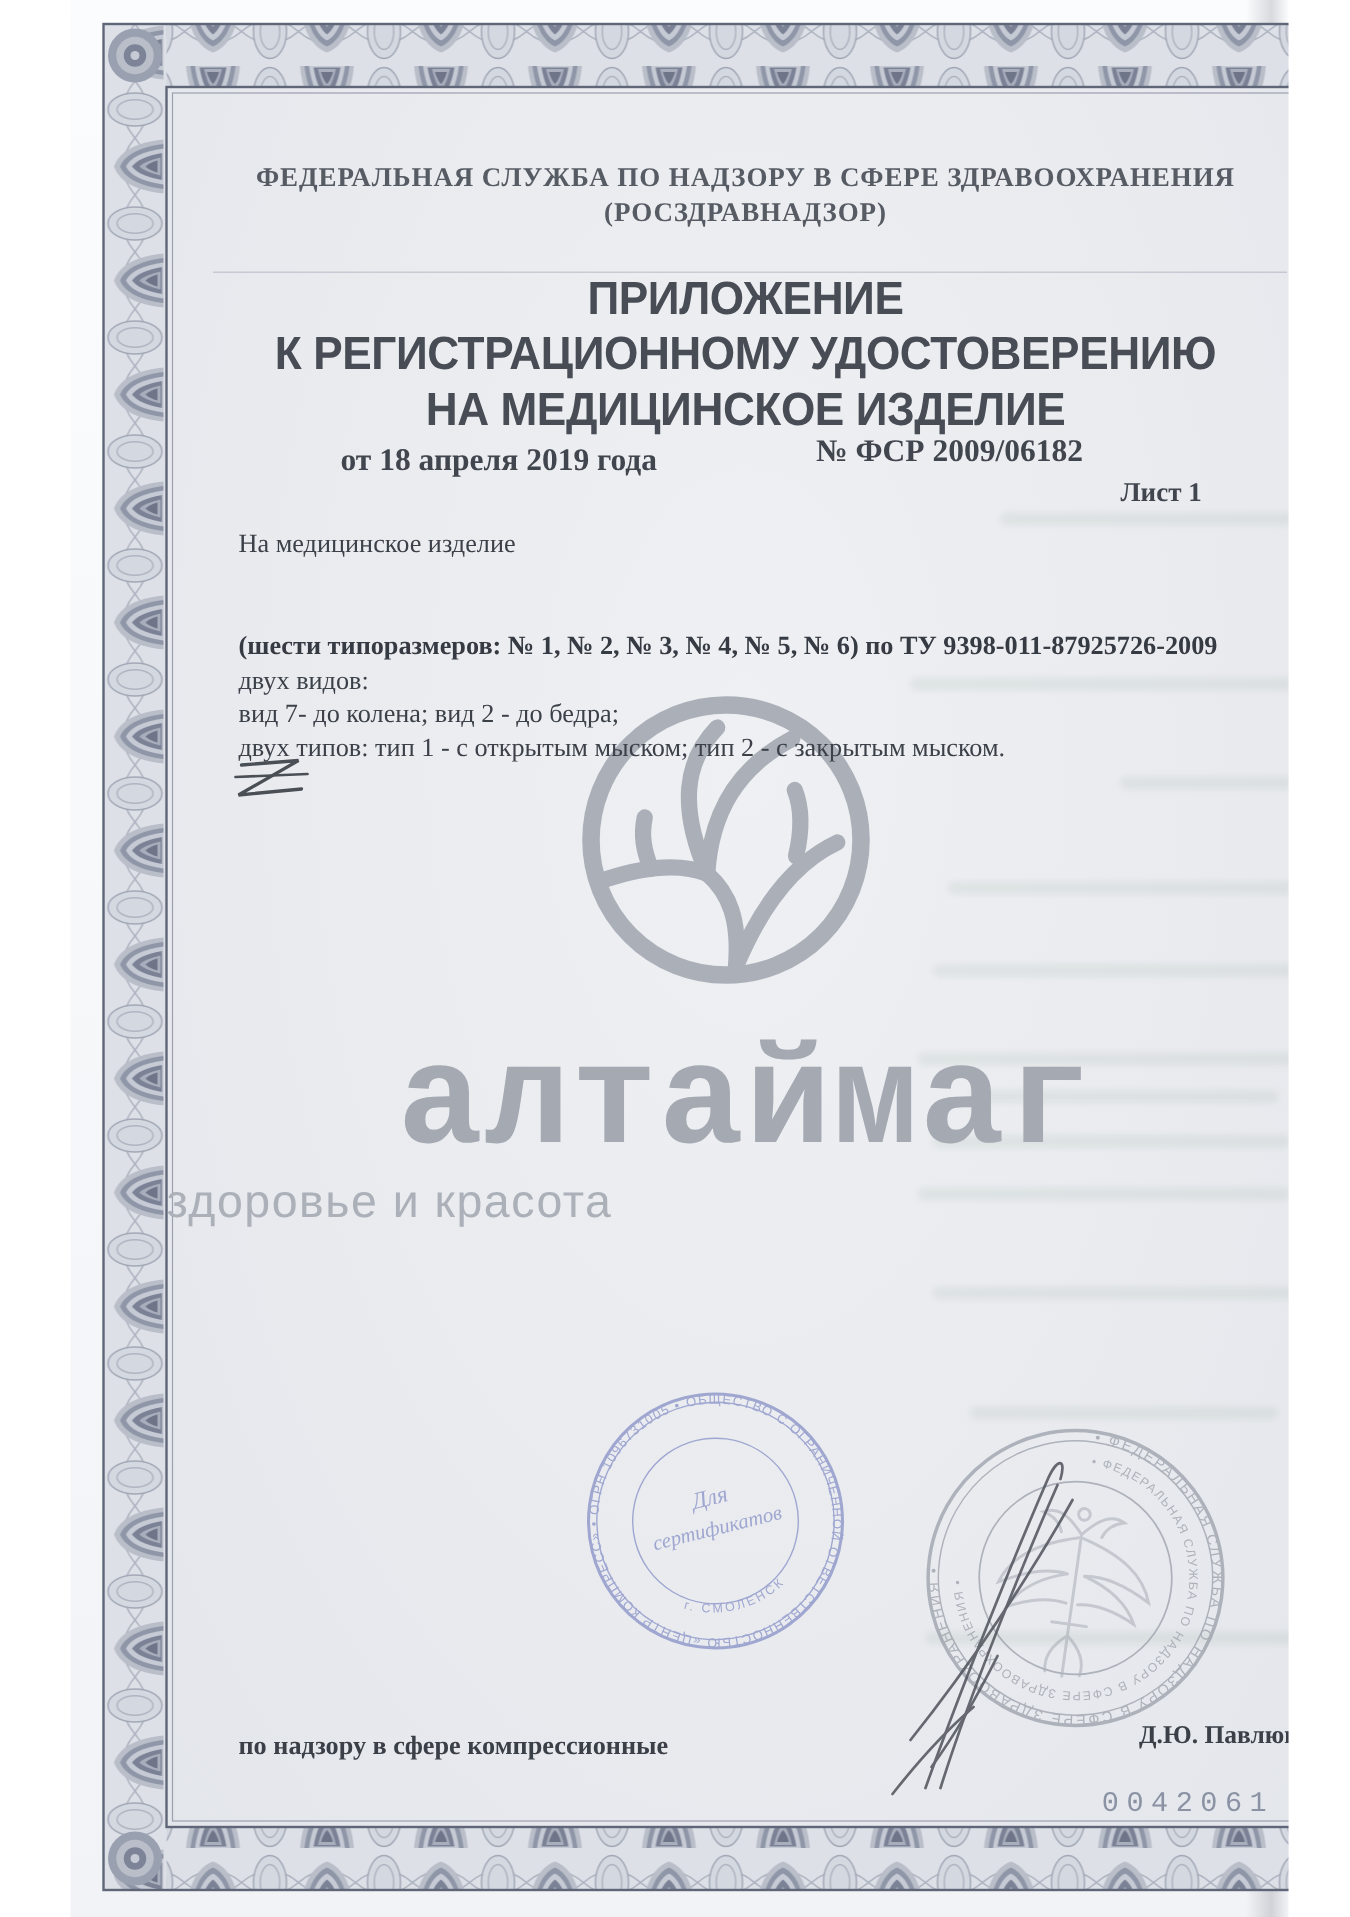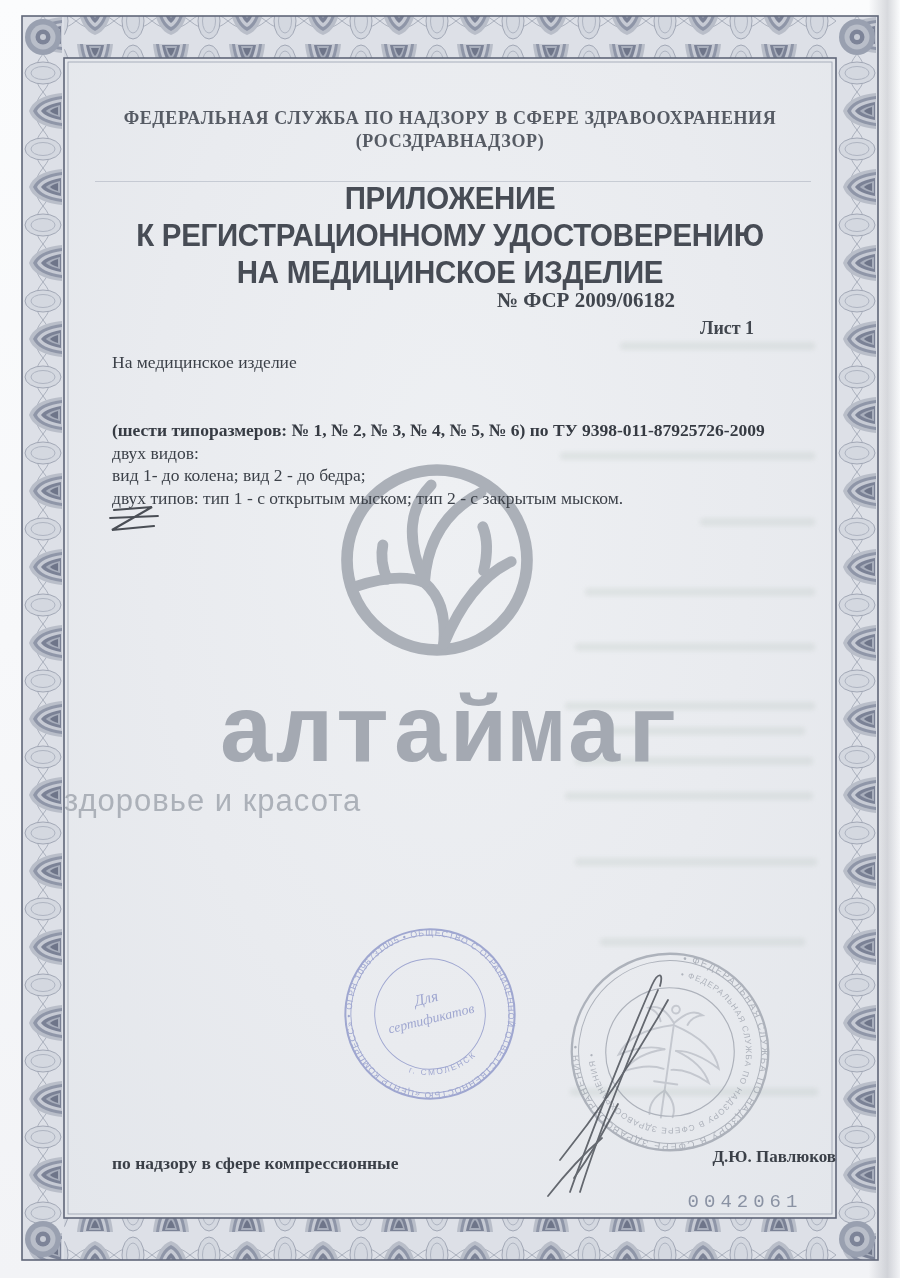--- a/index.html
+++ b/index.html
@@ -1,21 +1,22 @@
 <!DOCTYPE html>
 <html><head>
 <meta charset="utf-8">
 <style>
   html,body{margin:0;padding:0;background:#ffffff;}
   #page{
-    position:relative;width:900px;height:1278px;overflow:hidden;
+    position:relative;width:812px;height:1278px;overflow:hidden;
     background:
       linear-gradient(90deg, rgba(0,0,0,0) 0%, rgba(0,0,0,0) 96.5%, rgba(90,95,110,.22) 98.6%, rgba(0,0,0,0) 100%),
       linear-gradient(180deg, #fbfcfd 0%, #f7f8fa 50%, #f2f3f6 100%);
     font-family:"Liberation Serif", serif;
+    margin-left:47px;
   }
   .abs{position:absolute;}
   .paper{
     left:64px;top:58px;width:772px;height:1160px;
     background:radial-gradient(ellipse at 50% 38%, #eef0f3 0%, #e9ebef 55%, #e3e6eb 100%);
   }
   .mono{font-family:"Liberation Mono","DejaVu Sans Mono", monospace;}
   .header-line{left:64px;width:772px;text-align:center;color:#565b64;letter-spacing:.6px;font-weight:600;}
   .hdr1{top:108px;font-size:18px;}
   .hdr2{top:131px;font-size:18px;}
@@ -143,27 +144,28 @@
   </svg>
 
   <div class="abs header-line hdr1">ФЕДЕРАЛЬНАЯ СЛУЖБА ПО НАДЗОРУ В СФЕРЕ ЗДРАВООХРАНЕНИЯ</div>
   <div class="abs header-line hdr2">(РОСЗДРАВНАДЗОР)</div>
   <div class="abs divider"></div>
 
   <div class="abs title-line ttl1">ПРИЛОЖЕНИЕ</div>
   <div class="abs title-line ttl2">К РЕГИСТРАЦИОННОМУ УДОСТОВЕРЕНИЮ</div>
   <div class="abs title-line ttl3">НА МЕДИЦИНСКОЕ ИЗДЕЛИЕ</div>
 
+  <div class="abs meta date">от  18 апреля 2019 года</div>
   <div class="abs meta number">№  ФСР 2009/06182</div>
   <div class="abs meta sheet">Лист 1</div>
 
   <div class="abs bodytxt line0">На медицинское изделие</div>
   <div class="abs bodytxt b line3">(шести типоразмеров: № 1, № 2, № 3, № 4, № 5, № 6) по ТУ 9398-011-87925726-2009</div>
   <div class="abs bodytxt line4">двух видов:</div>
-  <div class="abs bodytxt line5">вид 1- до колена; вид 2 - до бедра;</div>
+  <div class="abs bodytxt line5">вид 7- до колена; вид 2 - до бедра;</div>
   <div class="abs bodytxt line6">двух типов: тип 1 - с открытым мыском; тип 2 - с закрытым мыском.</div>
 
   <svg class="abs" style="left:106px;top:500px;" width="60" height="40" viewBox="0 0 60 40">
     <path d="M8,10 L46,7 L6,30 L48,26" fill="none" stroke="#4a4e55" stroke-width="2.2" stroke-linecap="round"></path>
     <path d="M4,18 L52,16" fill="none" stroke="#4a4e55" stroke-width="1.8" stroke-linecap="round"></path>
   </svg>
 
   <div class="abs wm-brand">алтаймаг</div>
   <div class="abs wm-tag">здоровье и красота</div>
 

